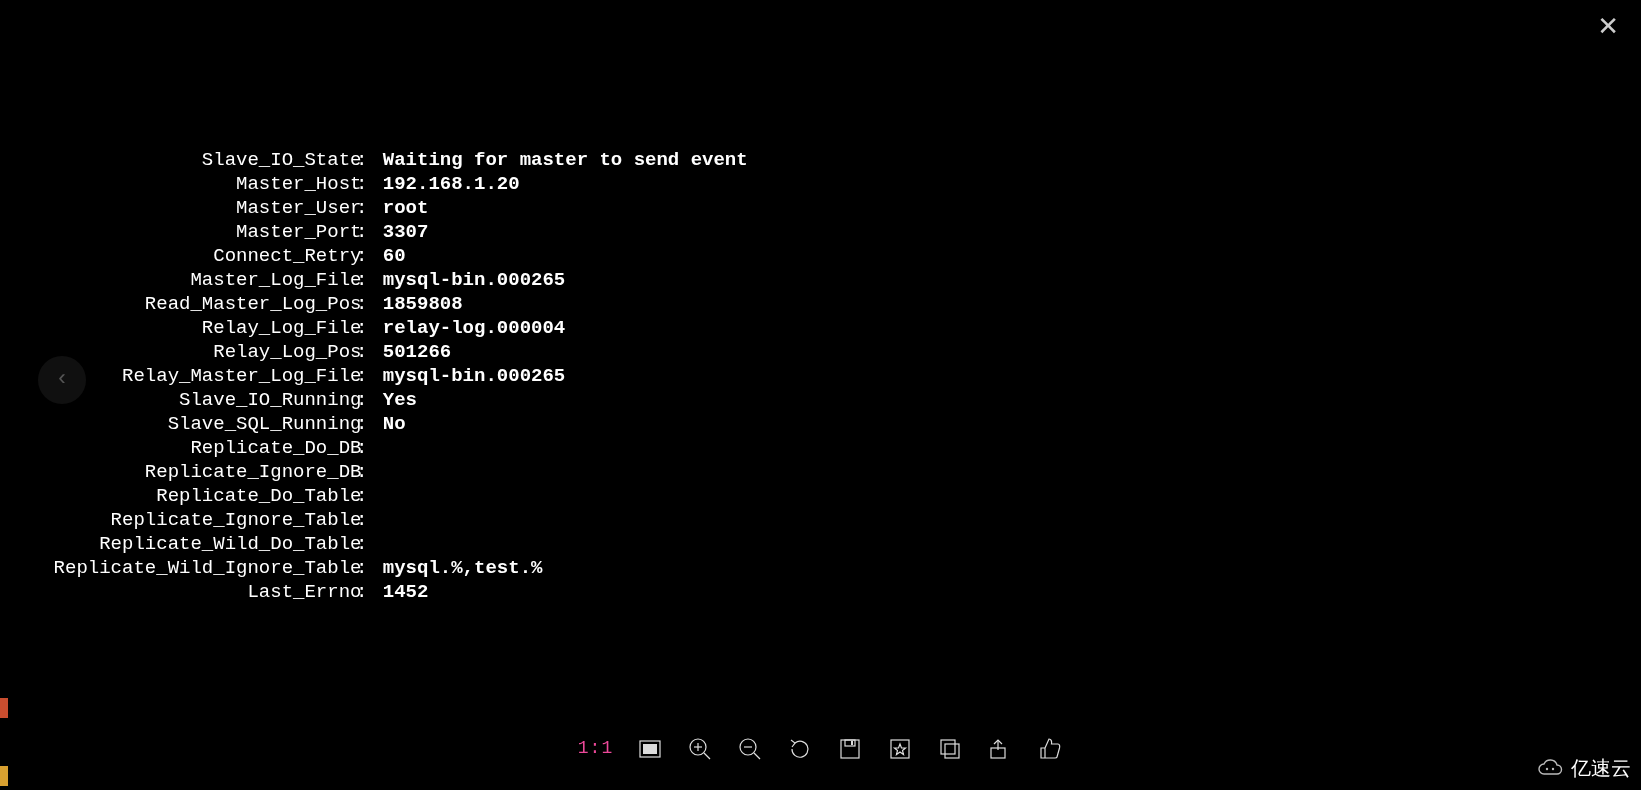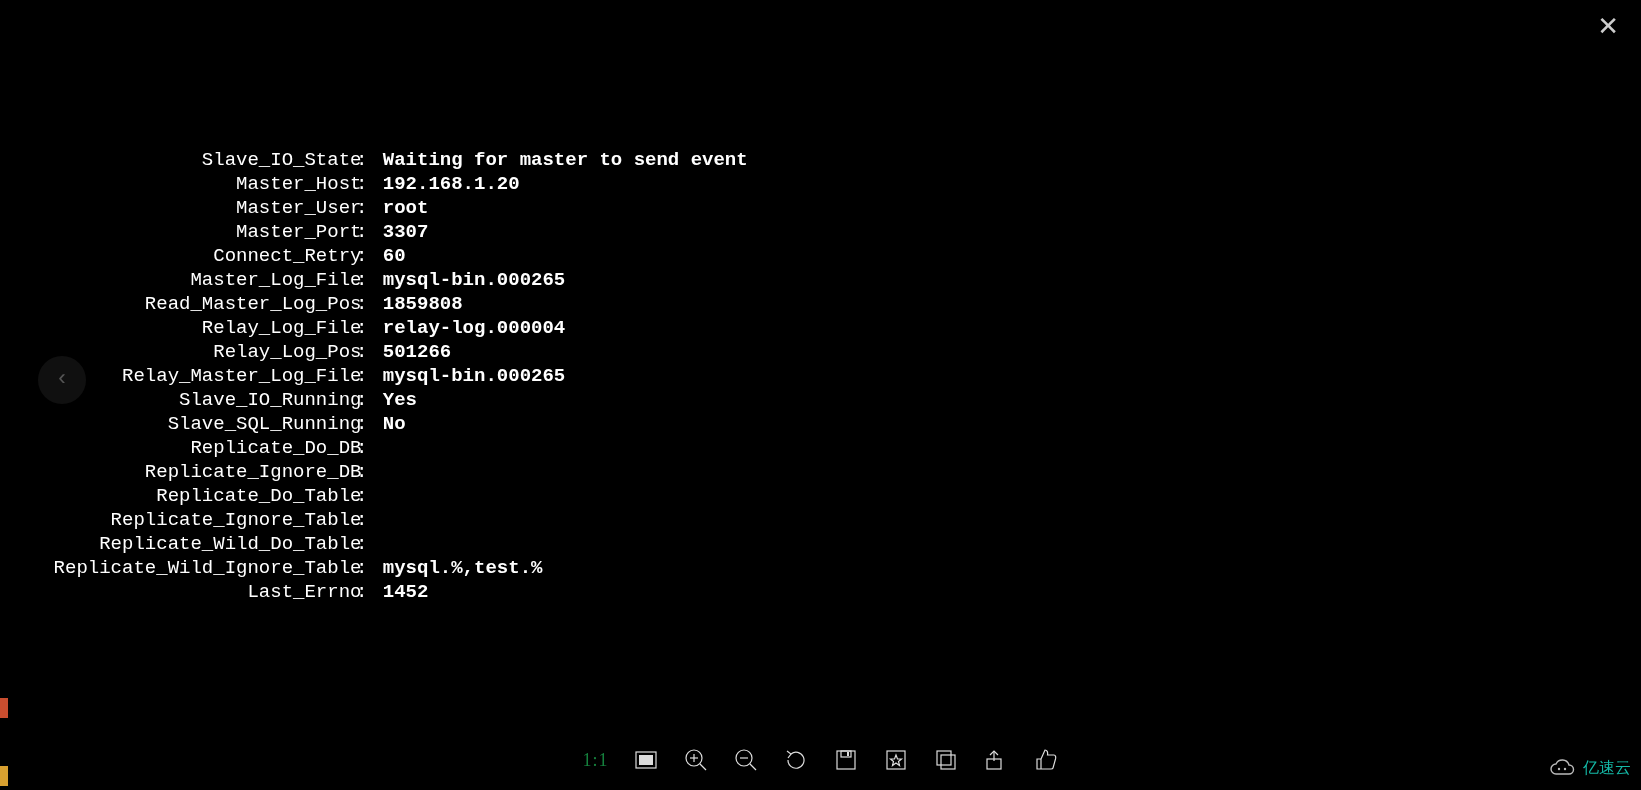--- a/index.html
+++ b/index.html
@@ -46,38 +46,37 @@
     color: #555;
     font-size: 22px;
   }
   .toolbar {
     position: absolute;
     bottom: 6px;
     left: 0;
     right: 0;
     height: 48px;
     display: flex;
-    align-items: center;
     justify-content: center;
     gap: 24px;
-    color: #15803d;
-    font-family: Liberation Serif, serif;
+    color: #ec4899;
+    font-family: Liberation Mono, monospace;
   }
   .toolbar .ratio { font-size: 18px; letter-spacing: 1px; }
   .toolbar svg { stroke: #ddd; fill: none; stroke-width: 1.2; }
   .watermark {
     position: absolute;
     right: 10px;
     bottom: 10px;
     display: flex;
     align-items: center;
     gap: 6px;
-    color: #14b8a6;
+    color: #ffffff;
     font-family: sans-serif;
-    font-size: 16px;
+    font-size: 20px;
   }
   .left-stripe {
     position: absolute;
     left: 0;
     top: 650px;
     width: 8px;
     height: 140px;
   }
   .left-stripe div { width: 8px; height: 20px; }
 </style>

